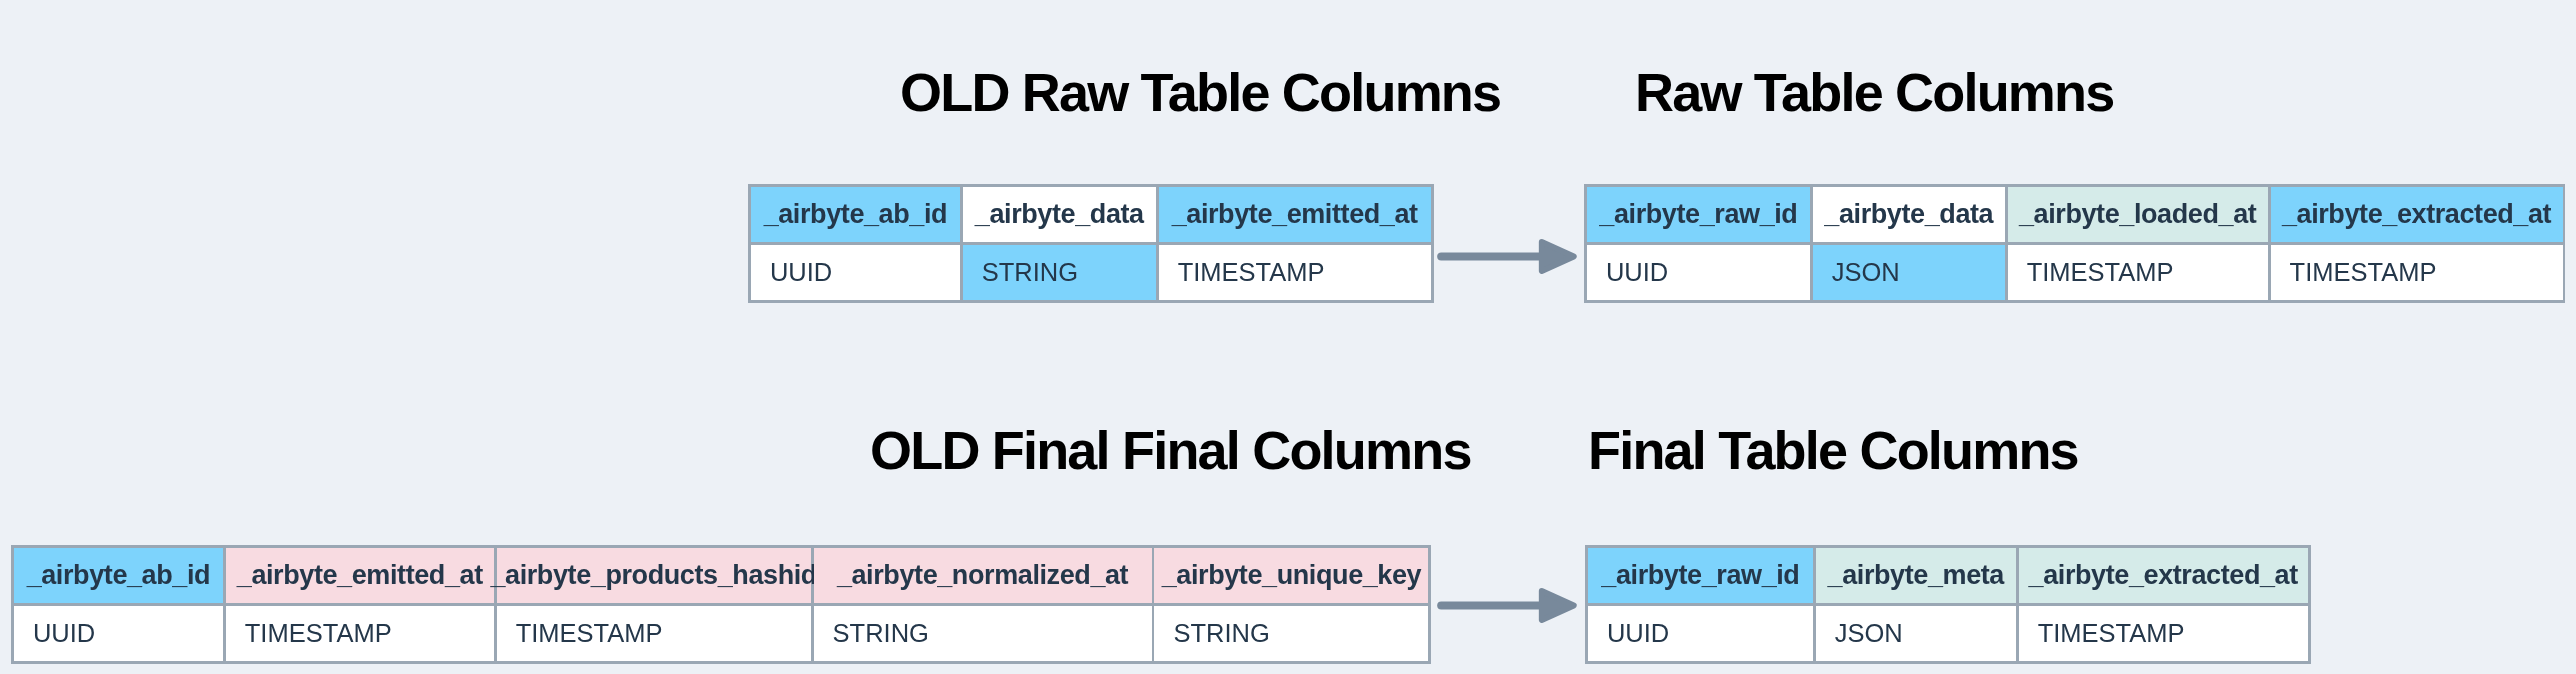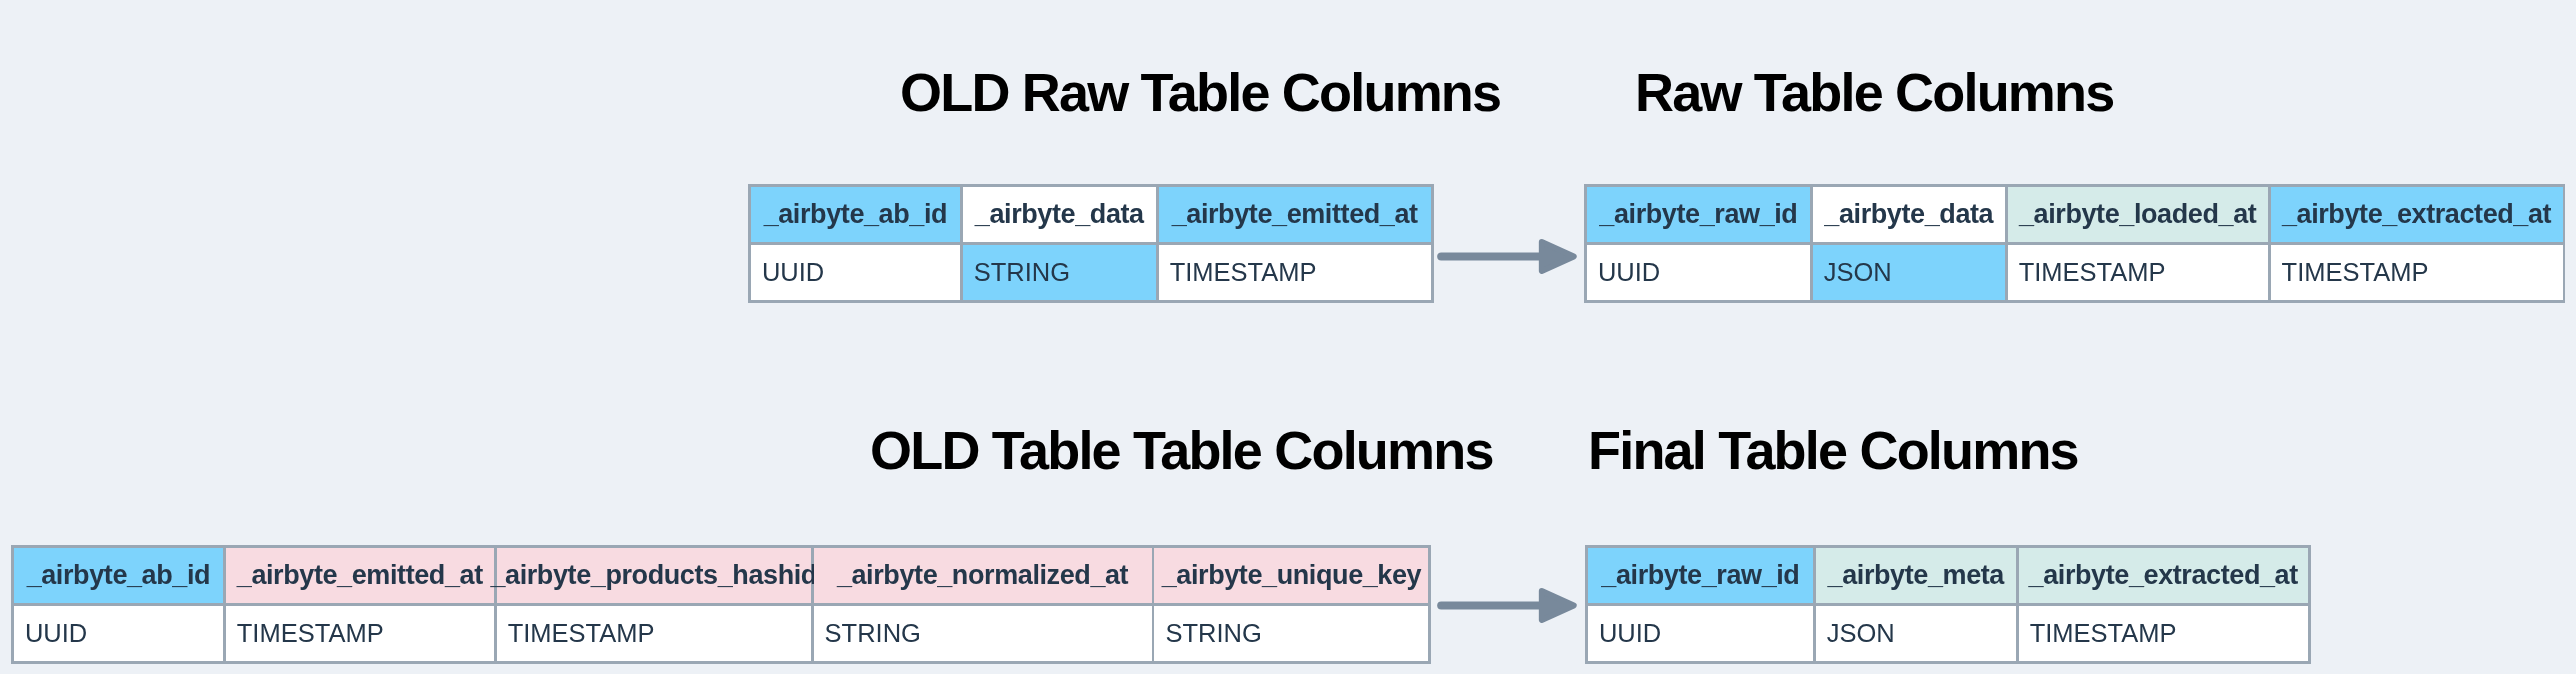--- a/index.html
+++ b/index.html
@@ -21,21 +21,21 @@
     gap:2.9px; padding:2.9px;
     background:#9AA7B4;
   }
   .cell {
     display:flex; align-items:center;
     background:#FFFFFF;
     color:#24374A;
     white-space:nowrap;
   }
   .hdr { justify-content:center; font-weight:700; font-size:27px; letter-spacing:-0.4px; padding:0 10.2px; }
-  .val { padding-left:11px; font-size:25.5px; }
+  .val { padding-left:19px; font-size:25.5px; }
   [data-hl="peach"] { background:#7dd3fc; }
   [data-hl="pink"]  { background:#F8DBE1; }
   [data-hl="teal"]  { background:#D5EBE9; }
   [data-hl="white"] { background:#FFFFFF; }
   #t-old-raw   { left:748px; top:184px; grid-template-columns:209px 193px 272px; }
   #t-new-raw   { left:1584px; top:184px; grid-template-columns:223px 192px 260px 292px; }
   #t-old-final { left:11px;   top:545px; grid-template-columns:209px 268px 314px 338px 274px; }
   #t-new-final { left:1585px; top:545px; grid-template-columns:225px 200px 289px; }
   #title-old-raw   { left:900px; top:20.4px; }
   #title-new-raw   { left:1600px; top:20.4px;margin-left:35px; }
@@ -43,21 +43,21 @@
   #title-new-final { left:1588px; top:378px; }
   .arrow { position:absolute; }
   #arrow-raw   { left:1431px; top:233px; }
   #arrow-final { left:1431px; top:582px; }
 </style>
 </head>
 <body>
 
 <h2 class="title" id="title-old-raw">OLD Raw Table Columns</h2>
 <h2 class="title" id="title-new-raw">Raw Table Columns</h2>
-<h2 class="title" id="title-old-final">OLD Table Table Columns</h2>
+<h2 class="title" id="title-old-final">OLD Final Final Columns</h2>
 <h2 class="title" id="title-new-final">Final Table Columns</h2>
 
 <div class="tbl" id="t-old-raw">
   <div class="cell hdr" data-hl="peach">_airbyte_ab_id</div>
   <div class="cell hdr" data-hl="white">_airbyte_data</div>
   <div class="cell hdr" data-hl="peach">_airbyte_emitted_at</div>
   <div class="cell val" data-hl="white">UUID</div>
   <div class="cell val" data-hl="peach">STRING</div>
   <div class="cell val" data-hl="white">TIMESTAMP</div>
 </div>

